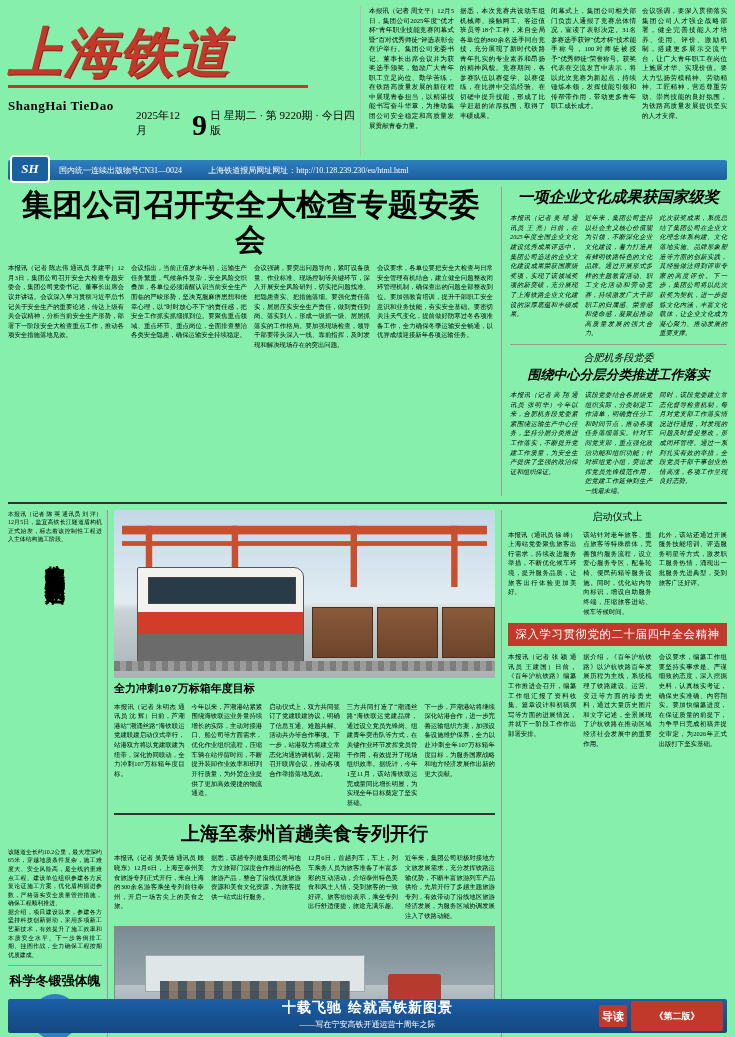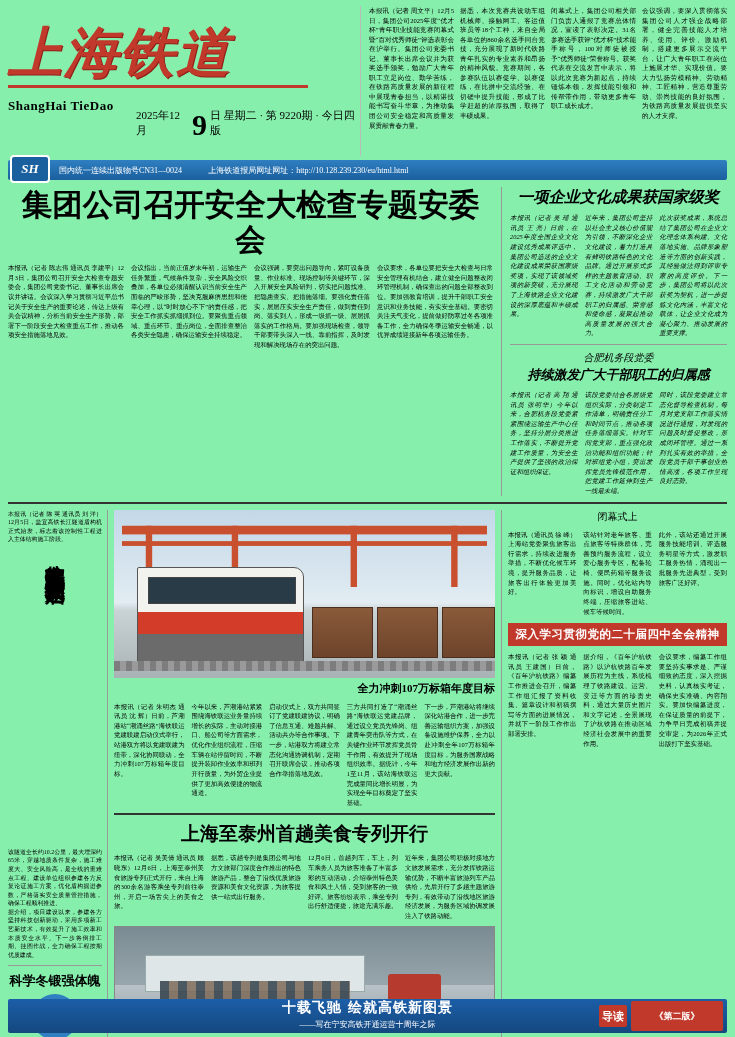--- a/index.html
+++ b/index.html
@@ -88,25 +88,25 @@
   }
   .wagon {
     position:absolute; bottom:12%; height:30%;
     background:linear-gradient(#8a5a3a,#6d442b); border:1px solid #4a2f1e;
   }
   .rail { position:absolute; left:0; bottom:4%; width:100%; height:6%; background:repeating-linear-gradient(90deg,#7d7d7d 0 6px,#9a9a9a 6px 12px); }
   .photo-cap {
     font-family:"DejaVu Serif", serif; font-weight:bold; font-size:17.5px;
     text-align:center; margin-top:6px; line-height:1.25;
   }
-  .photo-sub { text-align:right; font-size:11px; margin-top:3px; font-family:Liberation Serif, serif; font-weight:bold;}
+  .photo-sub { text-align:left; font-size:11px; margin-top:3px; font-family:Liberation Mono, monospace; font-weight:bold;}
   .sec-title { font-family:"DejaVu Serif", serif; font-weight:bold; font-size:13px; text-align:center; line-height:1.3; }
   .sec-kicker { font-size:10px; text-align:center; margin-bottom:2px; }
   .redband {
-    background:#c0392b; color:#fff; font-family:"DejaVu Serif",serif; font-weight:bold;
+    background:#c0392b; color:#fff; font-family:"DejaVu Serif",serif; font-weight:normal;
     font-size:11.5px; text-align:center; padding:4px 0; margin:7px 0 5px 0; letter-spacing:0.5px;
   }
   .midtitle { font-family:"DejaVu Serif", serif; font-weight:bold; font-size:15.5px; text-align:center; margin:4px 0; }
   .photo2 { width:100%; height:120px; background:linear-gradient(#7a8b93,#aab7bc); position:relative; overflow:hidden; border:1px solid #888;}
   .p2-floor { position:absolute; bottom:0; left:0; width:100%; height:38%; background:linear-gradient(#b9c3c7,#9aa6ab); }
   .p2-booth { position:absolute; left:8%; bottom:30%; width:58%; height:40%; background:#dfe6e8; border:1px solid #9aa; }
   .p2-red { position:absolute; right:14%; bottom:8%; width:14%; height:42%; background:#b63b2e; border-radius:3px;}
   .p2-people { position:absolute; bottom:8%; left:12%; width:50%; height:34%; background:repeating-linear-gradient(90deg,#33404a 0 9px,#7d6a58 9px 18px); opacity:.85;}
   
   .bottom-banner {
@@ -166,21 +166,21 @@
     </div>
     <div class="mt-right">
       <div class="r-title">一项企业文化成果获国家级奖</div>
       <div class="body-cols">
         <div>本报讯（记者 吴 瑶 通讯员 王 亮）日前，在2025年度全国企业文化建设优秀成果评选中，集团公司选送的企业文化建设成果荣获国家级奖项，实现了该领域奖项的新突破，充分展现了上海铁路企业文化建设的深厚底蕴和丰硕成果。</div>
         <div>近年来，集团公司坚持以社会主义核心价值观为引领，不断深化企业文化建设，着力打造具有鲜明铁路特色的文化品牌。通过开展形式多样的主题教育活动、职工文化活动和劳动竞赛，持续激发广大干部职工的归属感、荣誉感和使命感，凝聚起推动高质量发展的强大合力。</div>
         <div>此次获奖成果，系统总结了集团公司在企业文化理念体系构建、文化落地实施、品牌形象塑造等方面的创新实践，其经验做法得到评审专家的高度评价。下一步，集团公司将以此次获奖为契机，进一步提炼文化内涵，丰富文化载体，让企业文化成为凝心聚力、推动发展的重要支撑。</div>
       </div>
       <hr class="thin">
       <div class="sec-kicker">合肥机务段党委</div>
-      <div class="sec-title">持续激发广大干部职工的归属感</div>
+      <div class="sec-title">围绕中心分层分类推进工作落实</div>
       <div class="body-cols">
         <div>本报讯（记者 高 翔 通讯员 张明华）今年以来，合肥机务段党委紧紧围绕运输生产中心任务，坚持分层分类推进工作落实，不断提升党建工作质量，为安全生产提供了坚强的政治保证和组织保证。</div>
         <div>该段党委结合各层级党组织实际，分类制定工作清单，明确责任分工和时间节点，推动各项任务落细落实。针对车间党支部，重点强化政治功能和组织功能；针对班组党小组，突出发挥党员先锋模范作用，把党建工作延伸到生产一线最末端。</div>
         <div>同时，该段党委建立常态化督导检查机制，每月对党支部工作落实情况进行通报，对发现的问题及时督促整改，形成闭环管理。通过一系列扎实有效的举措，全段党员干部干事创业热情高涨，各项工作呈现良好态势。</div>
       </div>
     </div>
   </div>
 
   <hr class="thick">
 
@@ -236,21 +236,21 @@
       </div>
       <div class="photo2" style="margin-top:5px;height:96px">
         <div class="p2-floor"></div>
         <div class="p2-booth"></div>
         <div class="p2-people"></div>
         <div class="p2-red"></div>
       </div>
     </div>
 
     <div class="col-c">
-      <div class="sec-kicker">闭幕式上</div>
+      <div class="sec-kicker">启动仪式上</div>
       <div class="body-cols">
         <div>本报讯（通讯员 徐 峰）上海站党委聚焦旅客出行需求，持续改进服务举措，不断优化候车环境，提升服务品质，让旅客出行体验更加美好。</div>
         <div>该站针对老年旅客、重点旅客等特殊群体，完善预约服务流程，设立爱心服务专区，配备轮椅、便民药箱等服务设施。同时，优化站内导向标识，增设自助服务终端，压缩旅客进站、候车等候时间。</div>
         <div>此外，该站还通过开展服务技能培训、评选服务明星等方式，激发职工服务热情，涌现出一批服务先进典型，受到旅客广泛好评。</div>
       </div>
       <div class="redband">深入学习贯彻党的二十届四中全会精神</div>
       <div class="body-cols">
         <div>本报讯（记者 张 颖 通讯员 王建国）日前，《百年沪杭铁路》编纂工作推进会召开，编纂工作组汇报了资料收集、篇章设计和初稿撰写等方面的进展情况，并就下一阶段工作作出部署安排。</div>
         <div>据介绍，《百年沪杭铁路》以沪杭铁路百年发展历程为主线，系统梳理了铁路建设、运营、变迁等方面的珍贵史料，通过大量历史图片和文字记述，全景展现了沪杭铁路在推动区域经济社会发展中的重要作用。</div>
         <div>会议要求，编纂工作组要坚持实事求是、严谨细致的态度，深入挖掘史料，认真核实考证，确保史实准确、内容翔实。要加快编纂进度，在保证质量的前提下，力争早日完成初稿并提交审定，为2026年正式出版打下坚实基础。</div>

